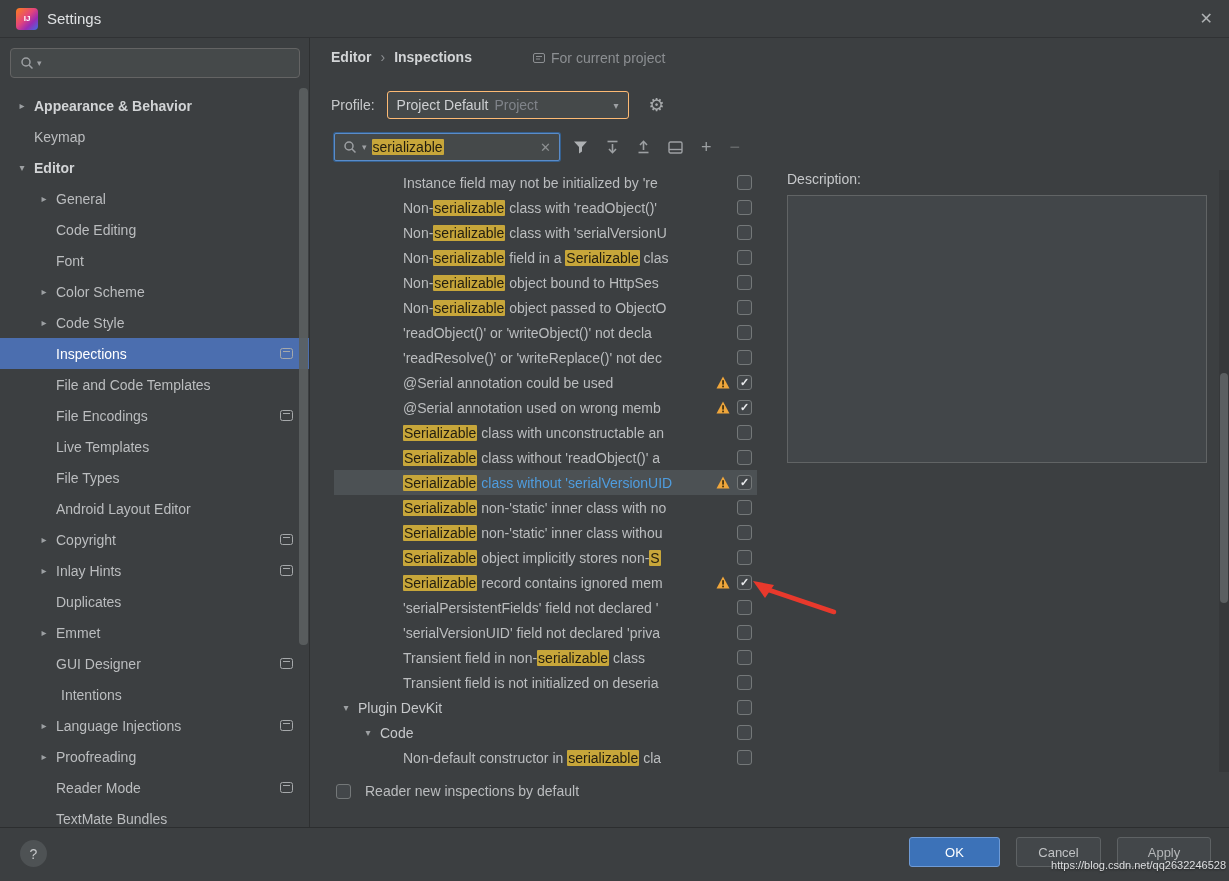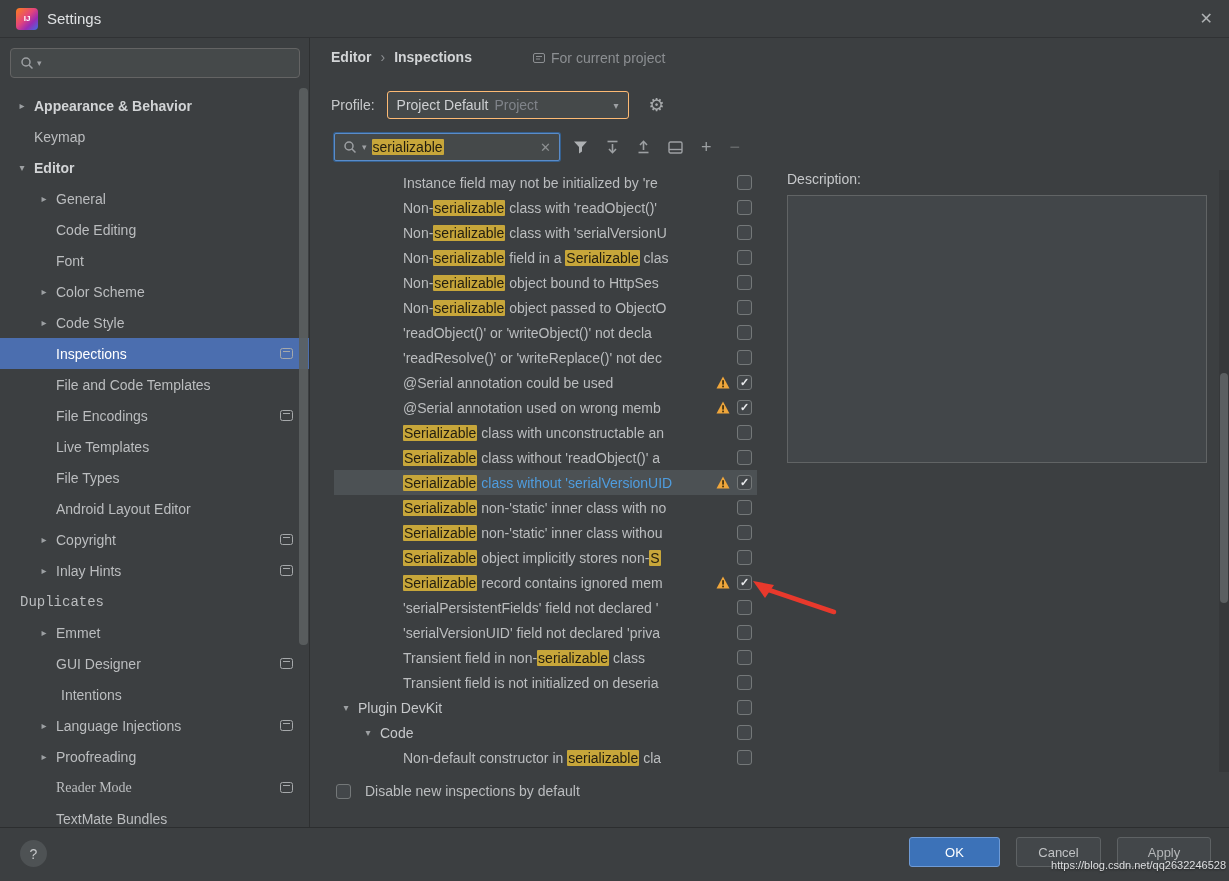--- a/index.html
+++ b/index.html
@@ -181,21 +181,21 @@
         <div class="sb-row" style="padding-left: 36px;">
           <span class="chev">▸</span>
           <span class="sb-label">Inlay Hints</span>
           <span class="badge">
             <svg width="13" height="11" viewBox="0 0 13 11">
               <rect x="0.5" y="0.5" width="12" height="10" rx="2" fill="none" stroke="#a6a9ab"></rect>
               <line x1="3" y1="3.5" x2="10" y2="3.5" stroke="#a6a9ab"></line>
             </svg>
           </span>
         </div>
-        <div class="sb-row" style=" font-family: Liberation Mono, monospace;">
+        <div class="sb-row" style="padding-left: 36px;">
           <span class="chev"></span>
           <span class="sb-label">Duplicates</span>
         </div>
         <div class="sb-row" style="padding-left: 36px;">
           <span class="chev">▸</span>
           <span class="sb-label">Emmet</span>
         </div>
         <div class="sb-row" style="padding-left: 36px;">
           <span class="chev"></span>
           <span class="sb-label">GUI Designer</span>
@@ -217,21 +217,21 @@
             <svg width="13" height="11" viewBox="0 0 13 11">
               <rect x="0.5" y="0.5" width="12" height="10" rx="2" fill="none" stroke="#a6a9ab"></rect>
               <line x1="3" y1="3.5" x2="10" y2="3.5" stroke="#a6a9ab"></line>
             </svg>
           </span>
         </div>
         <div class="sb-row" style="padding-left: 36px;">
           <span class="chev">▸</span>
           <span class="sb-label">Proofreading</span>
         </div>
-        <div class="sb-row" style="padding-left: 36px; font-family: Liberation Serif, serif;">
+        <div class="sb-row" style="padding-left: 36px;">
           <span class="chev"></span>
           <span class="sb-label">Reader Mode</span>
           <span class="badge">
             <svg width="13" height="11" viewBox="0 0 13 11">
               <rect x="0.5" y="0.5" width="12" height="10" rx="2" fill="none" stroke="#a6a9ab"></rect>
               <line x1="3" y1="3.5" x2="10" y2="3.5" stroke="#a6a9ab"></line>
             </svg>
           </span>
         </div>
         <div class="sb-row" style="padding-left: 36px;">
@@ -465,21 +465,21 @@
         </div>
       </div>
     <div class="tree-track"></div>
     <div class="tree-thumb"></div>
 
     <div class="desc-label">Description:</div>
     <div class="desc-box"></div>
 
     <div class="disable-row">
       <span class="cb"></span>
-      <span>Disable new inspections by default</span>
+      <span>Reader new inspections by default</span>
     </div>
   </div>
 
   <div class="bottombar">
     <span class="help">?</span>
     <span class="btn btn-ok">OK</span>
     <span class="btn btn-cancel">Cancel</span>
     <span class="btn btn-apply">Apply</span>
     <span class="watermark">https://blog.csdn.net/qq2632246528</span>
   </div>

